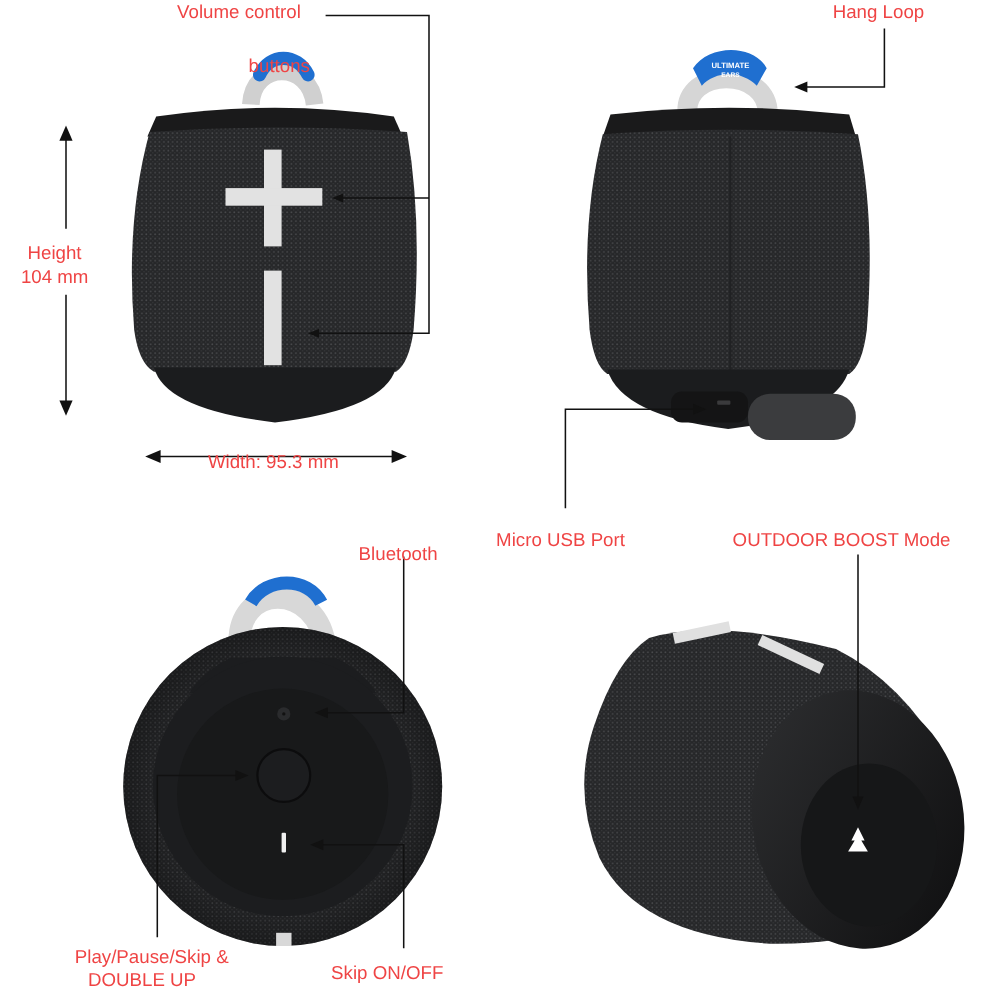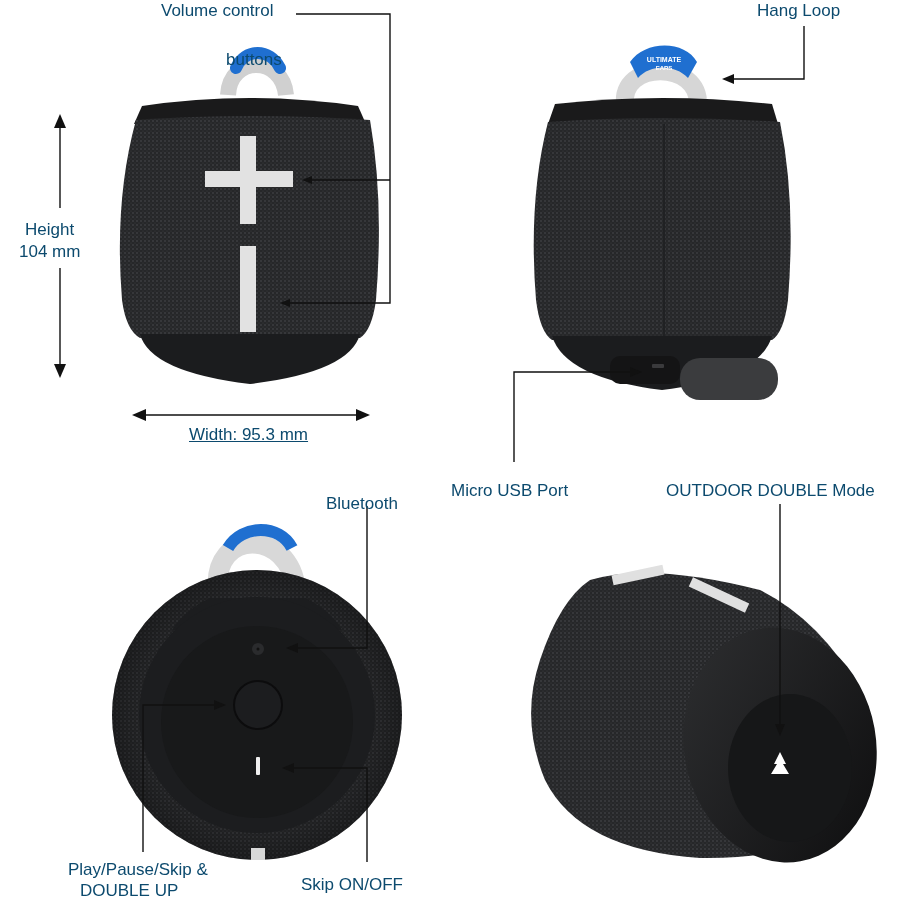--- a/index.html
+++ b/index.html
@@ -1,18 +1,18 @@
 <!DOCTYPE html>
 <html><head>
 <meta charset="utf-8">
 <style>
   html, body { margin: 0; padding: 0; background: #ffffff; }
   body { width: 900px; height: 900px; position: relative; overflow: hidden;
          font-family: "Liberation Sans", sans-serif; color: #111; }
-  .label { position: absolute; font-size: 17px; line-height: 21px; color: #0c4a6e; white-space: nowrap; }
+  .label { position: absolute; font-size: 17px; line-height: 21px; color: #ef4444; white-space: nowrap; }
   svg.overlay { position: absolute; left: 0; top: 0; }
   .mesh { fill: url(#mesh); }
 </style>
 </head>
 <body>
 
 <svg class="overlay" width="900" height="900" viewBox="0 0 900 900">
   <defs>
     <pattern id="mesh" width="4" height="4" patternUnits="userSpaceOnUse">
       <rect width="4" height="4" fill="#262729"></rect>
@@ -123,23 +123,23 @@
 </svg>
 
 <div class="label" style="left:161px; top:0px;">Volume control</div>
 <div class="label" style="left:226px; top:21px;margin-top:28px;">buttons</div>
 
 <div class="label" style="left:757px; top:0px;">Hang Loop</div>
 
 <div class="label" style="left:25px; top:219px;">Height</div>
 <div class="label" style="left:19px; top:241px;">104 mm</div>
 
-<div class="label" style="left:189px; top:424px;text-decoration:underline;">Width: 95.3 mm</div>
+<div class="label" style="left:189px; top:409px;">Width: 95.3 mm</div>
 
 <div class="label" style="left:451px; top:480px;">Micro USB Port</div>
-<div class="label" style="left:666px; top:480px;">OUTDOOR DOUBLE Mode</div>
+<div class="label" style="left:666px; top:480px;">OUTDOOR BOOST Mode</div>
 
 <div class="label" style="left:326px; top:480px;margin-top:13px;">Bluetooth</div>
 
 <div class="label" style="left:68px; top:859px;text-align:center;">Play/Pause/Skip &amp;</div>
 <div class="label" style="left:68px; top:880px;margin-left:12px;">DOUBLE UP</div>
 
 <div class="label" style="left:301px; top:874px;">Skip ON/OFF</div>
 
 </body></html>

